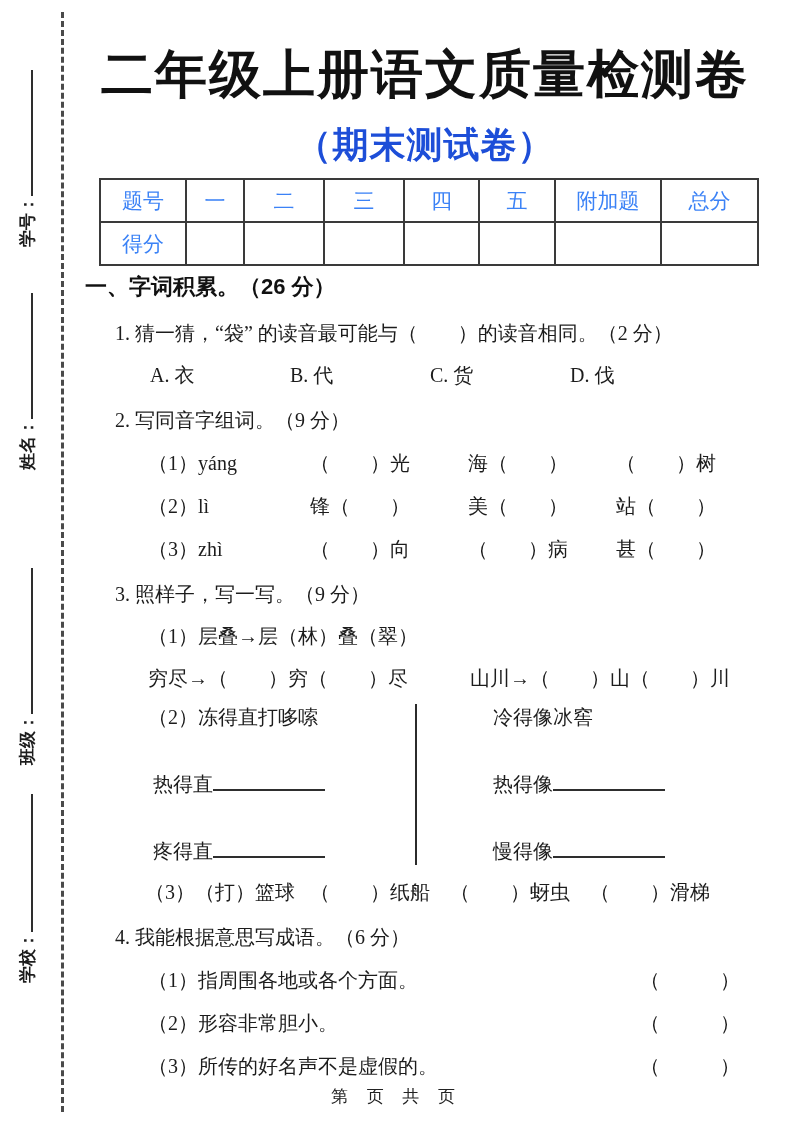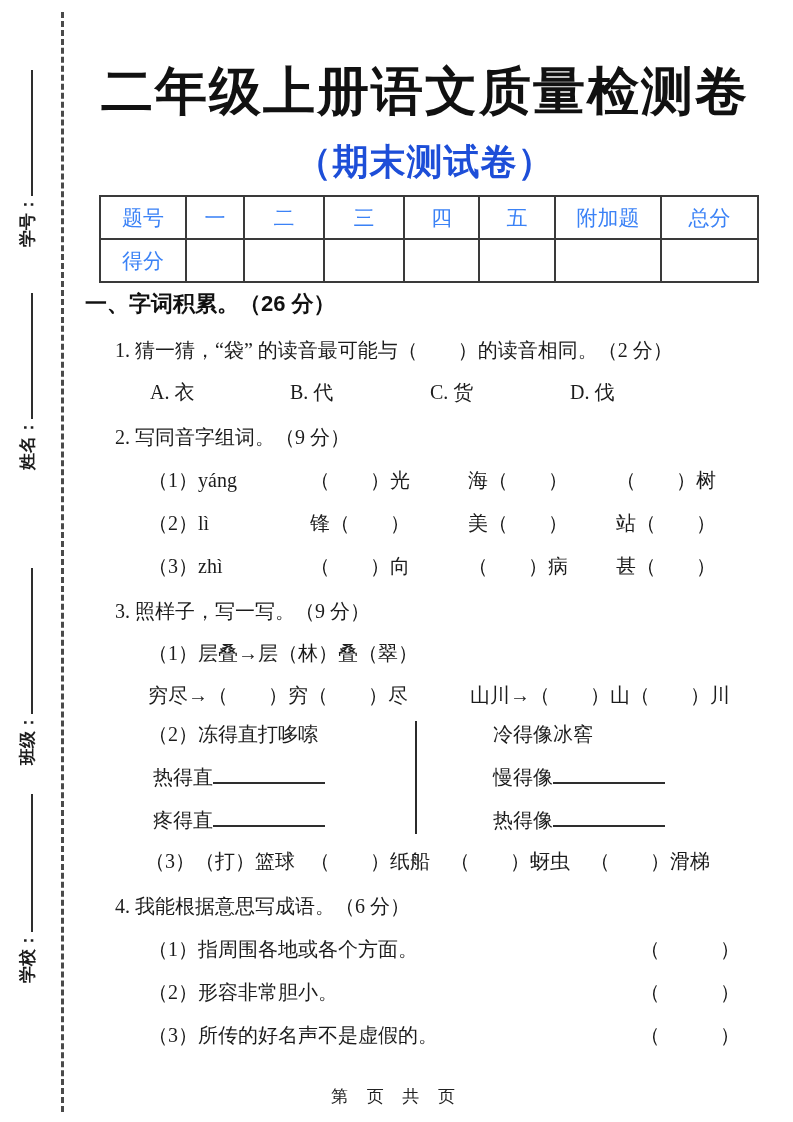--- a/index.html
+++ b/index.html
@@ -38,21 +38,21 @@
     height: 1em;
     vertical-align: baseline;
   }
   .content {
     position: absolute;
     left: 85px; top: 0;
     width: 680px;
   }
   .pre { white-space: pre; }
   .title {
-    margin: 63px 0 0 0;
+    margin: 46px 0 0 0;
     text-align: center;
     font-family: "Liberation Sans", "DejaVu Sans", sans-serif;
     font-size: 52px;
     font-weight: bold;
     letter-spacing: 2px;
     line-height: 1.1;
     color: #111;
   }
   .subtitle {
     margin: 18px 0 0 0;
@@ -100,21 +100,21 @@
   .q2-row {
     display: grid;
     grid-template-columns: 162px 158px 148px auto;
     margin: 16px 0 0 63px;
   }
   .pinyin { font-family: Liberation Serif, serif; }
   .q3-example { margin: 15px 0 0 63px; }
   .q3-line1 { display: flex; margin: 15px 0 0 63px; }
   .q3-line1 .half-a { width: 322px; }
   .q3-part2 { display: flex; align-items: stretch; margin: 12px 0 0 63px; }
-  .p2-col { display: flex; flex-direction: column; }
+  .p2-col { display: flex; flex-direction: column; gap: 24px; }
   .p2-left { width: 267px; }
   .p2-divider { width: 0; border-left: 2px solid #2b2b2b; margin-right: 76px; }
   .p2-row { margin-top: 14px; }
   .p2-row:first-child { margin-top: 0; }
   .p2-indent { padding-left: 5px; }
   .answer-blank {
     display: inline-block;
     width: 112px;
     border-bottom: 2px solid #2e2e2e;
     height: 1em;
@@ -249,24 +249,24 @@
             <span class="pre">热得直</span><span class="answer-blank"></span>
           </div>
           <div class="p2-row p2-indent">
             <span class="pre">疼得直</span><span class="answer-blank"></span>
           </div>
         </div>
         <div class="p2-divider"></div>
         <div class="p2-col">
           <div class="p2-row pre">冷得像冰窖</div>
           <div class="p2-row">
+            <span class="pre">热得像</span><span class="answer-blank"></span>
+          </div>
+          <div class="p2-row">
             <span class="pre">慢得像</span><span class="answer-blank"></span>
-          </div>
-          <div class="p2-row">
-            <span class="pre">热得像</span><span class="answer-blank"></span>
           </div>
         </div>
       </div>
       <div class="q3-part3">
         <span class="pre">（3）（打）篮球</span>
         <span class="pre">（　　）纸船</span>
         <span class="pre">（　　）蚜虫</span>
         <span class="pre">（　　）滑梯</span>
       </div>
     </div>

